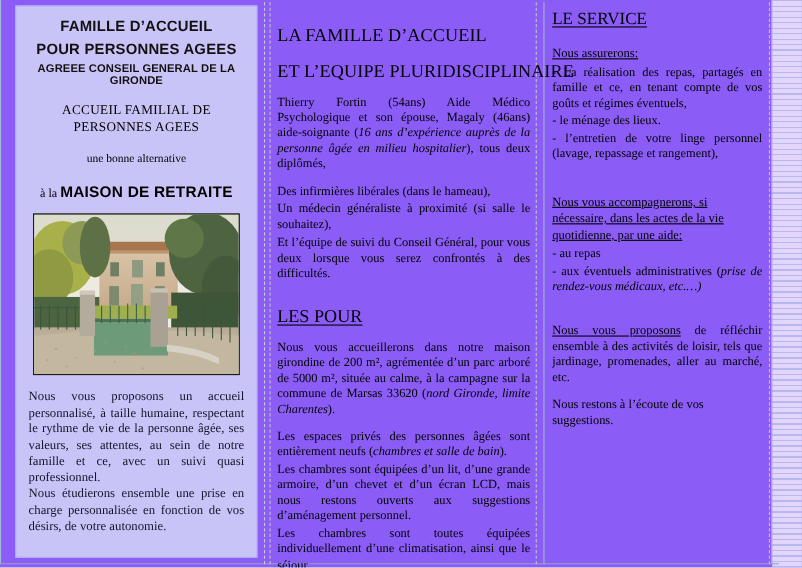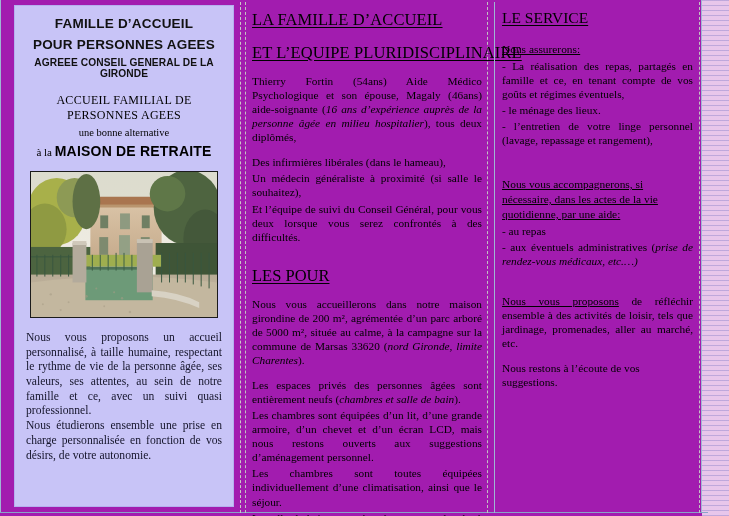--- a/index.html
+++ b/index.html
@@ -13,21 +13,21 @@
     overflow: hidden;
     font-family: "Liberation Serif", "DejaVu Serif", serif;
     color: #000000;
   }
 
   
   #page {
     position: relative;
     width: 729px;
     height: 516px;
-    background: #a21caf;
+    background: #8b5cf6;
     box-sizing: border-box;
   }
   .edge-left   { position:absolute; left:0;   top:0;   width:1px;  height:513px; background:#9fb6d4; }
   .edge-bottom { position:absolute; left:0;   top:512px; width:708px; height:1px; background:#8aa4c8; }
   .edge-right-band {
     position:absolute; right:0; top:0; width:27px; height:516px;
     background:
       repeating-linear-gradient(to bottom,
         #c8d6ea 0px, #c8d6ea 1px, #ffffff 1px, #ffffff 5px);
     opacity:.75;
@@ -95,21 +95,21 @@
     text-align: center;
     font-family: "Liberation Serif", "DejaVu Serif", serif;
     font-size: 12px;
     letter-spacing: .3px;
     margin: 14px 0 0 0;
   }
   .t-sub2 {
     text-align: center;
     font-family: "Liberation Serif", "DejaVu Serif", serif;
     font-size: 10.5px;
-    margin: 4px;
+    margin: 16px;
   }
   .t-sub3 {
     text-align: center;
     margin: 5px 0 0 0;
     font-family: "Liberation Serif", "DejaVu Serif", serif;
     font-size: 11px;
   }
   .t-sub3 b {
     font-family: "Liberation Sans", "DejaVu Sans", sans-serif;
     font-weight: bold;
@@ -137,23 +137,22 @@
     line-height: 1.27;
     text-align: justify;
     color: #14142a;
   }
   .t-body-purple p { margin: 0; }
 
   
   .head-main {
     font-family: "Liberation Serif", "DejaVu Serif", serif;
     font-size: 16.5px;
-    text-decoration: underline;
     text-underline-offset: 2px;
-    margin: 4px 0 0 0;
+    margin: 16px 0 0 0;
     letter-spacing: .1px;
     white-space: nowrap;
   }
   .head-main.second { margin-top: 13px; }
   .head-sec {
     font-family: "Liberation Serif", "DejaVu Serif", serif;
     font-size: 16.5px;
     text-decoration: underline;
     text-underline-offset: 2px;
     margin: 22px 0 0 0;

